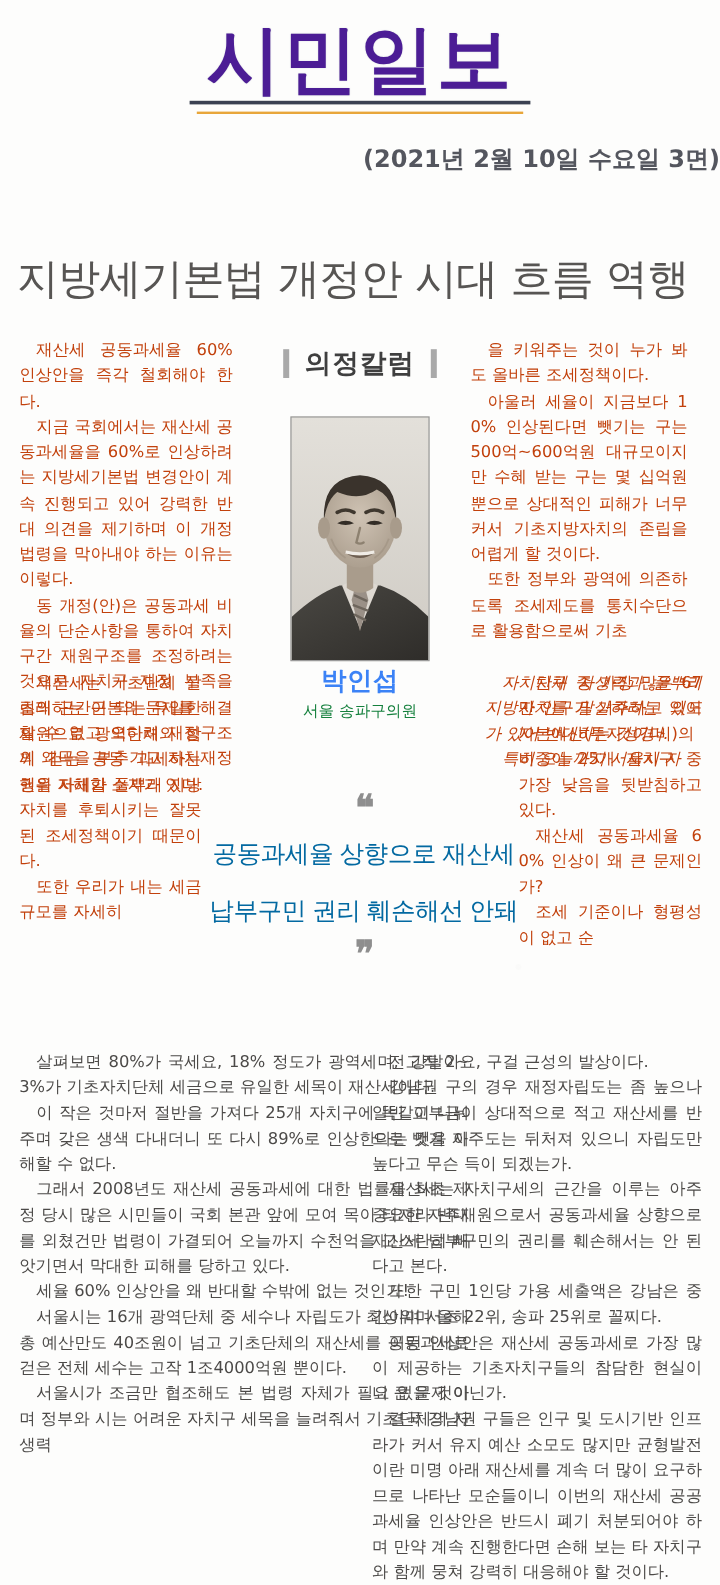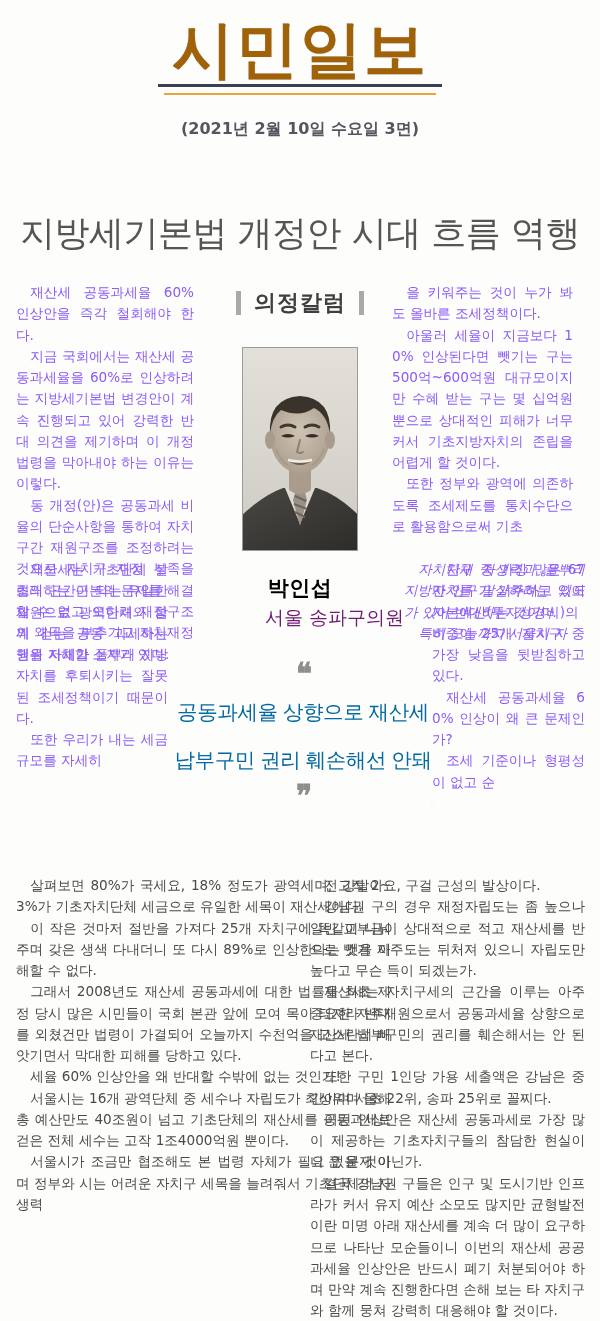--- a/index.html
+++ b/index.html
@@ -25,21 +25,21 @@
   .masthead {
     position: absolute;
     left: 0; right: 0; top: 18px;
     text-align: center;
   }
   .masthead-title {
     display: inline-block;
     font-size: 62px;
     line-height: 1.02;
     font-weight: bold;
-    color: #a16207;
+    color: #4c1d95;
     letter-spacing: 2px;
     text-shadow: 0 0 1px rgba(78,95,124,0.35);
     padding: 0 4px 2px 4px;
     text-align: center;
   }
   .masthead-rules {
     width: 284px;
     margin: 1px auto 0 auto;
   }
   .rule-dark {
@@ -50,34 +50,33 @@
   .rule-gold {
     height: 2px;
     background: #e8a63a;
     width: 96%;
     margin: 6px auto 0 auto;
   }
   .dateline {
     position: absolute;
     left: 0; right: 0;
     top: 119px;
-    text-align: center;
-    font-size: 16px;
+    text-align: right;
+    font-size: 20px;
     font-weight: bold;
     color: #54565e;
     letter-spacing: 0px;
   }
 
   
   .headline {
     position: absolute;
     left: 14px;
     right: 14px;
     top: 190px;
-    text-align: center;
     font-size: 35px;
     line-height: 1.18;
     font-weight: normal;
     color: #575553;
     font-family: "DejaVu Serif", "Liberation Serif", serif;
     letter-spacing: -0.5px;
     white-space: nowrap;
   }
 
   
@@ -88,21 +87,21 @@
     bottom: 0;
   }
 
   
   .col {
     position: absolute;
     font-size: 13.6px;
     line-height: 1.565;
     text-align: justify;
     text-justify: inter-character;
-    color: #8b5cf6;
+    color: #c2410c;
     word-break: break-all;
   }
   .col p {
     margin: 0;
     text-indent: 1.05em;
   }
   .col p.last-line-left:last-child {
     text-align-last: left;
   }
 
@@ -158,31 +157,30 @@
     height: 202px;
     margin: 29px auto 0 auto;
     border: 1px solid #9b9b9b;
     position: relative;
     overflow: hidden;
     background: #d9d6d0;
   }
   .portrait svg { display: block; width: 100%; height: 100%; }
 
   .byline-name {
-    margin-top: 23px;
+    margin-top: 2px;
     font-size: 21px;
     font-weight: bold;
-    color: #000000;
+    color: #3b82f6;
     letter-spacing: 0.5px;
   }
   .byline-role {
     margin-top: 3px;
-    font-size: 19px;
-    color: #701a75;
-    text-align: right;
+    font-size: 13px;
+    color: #15803d;
   }
 
   
   .pullquote {
     position: absolute;
     left: 168px;
     top: 380px;
     width: 270px;
     text-align: center;
   }

